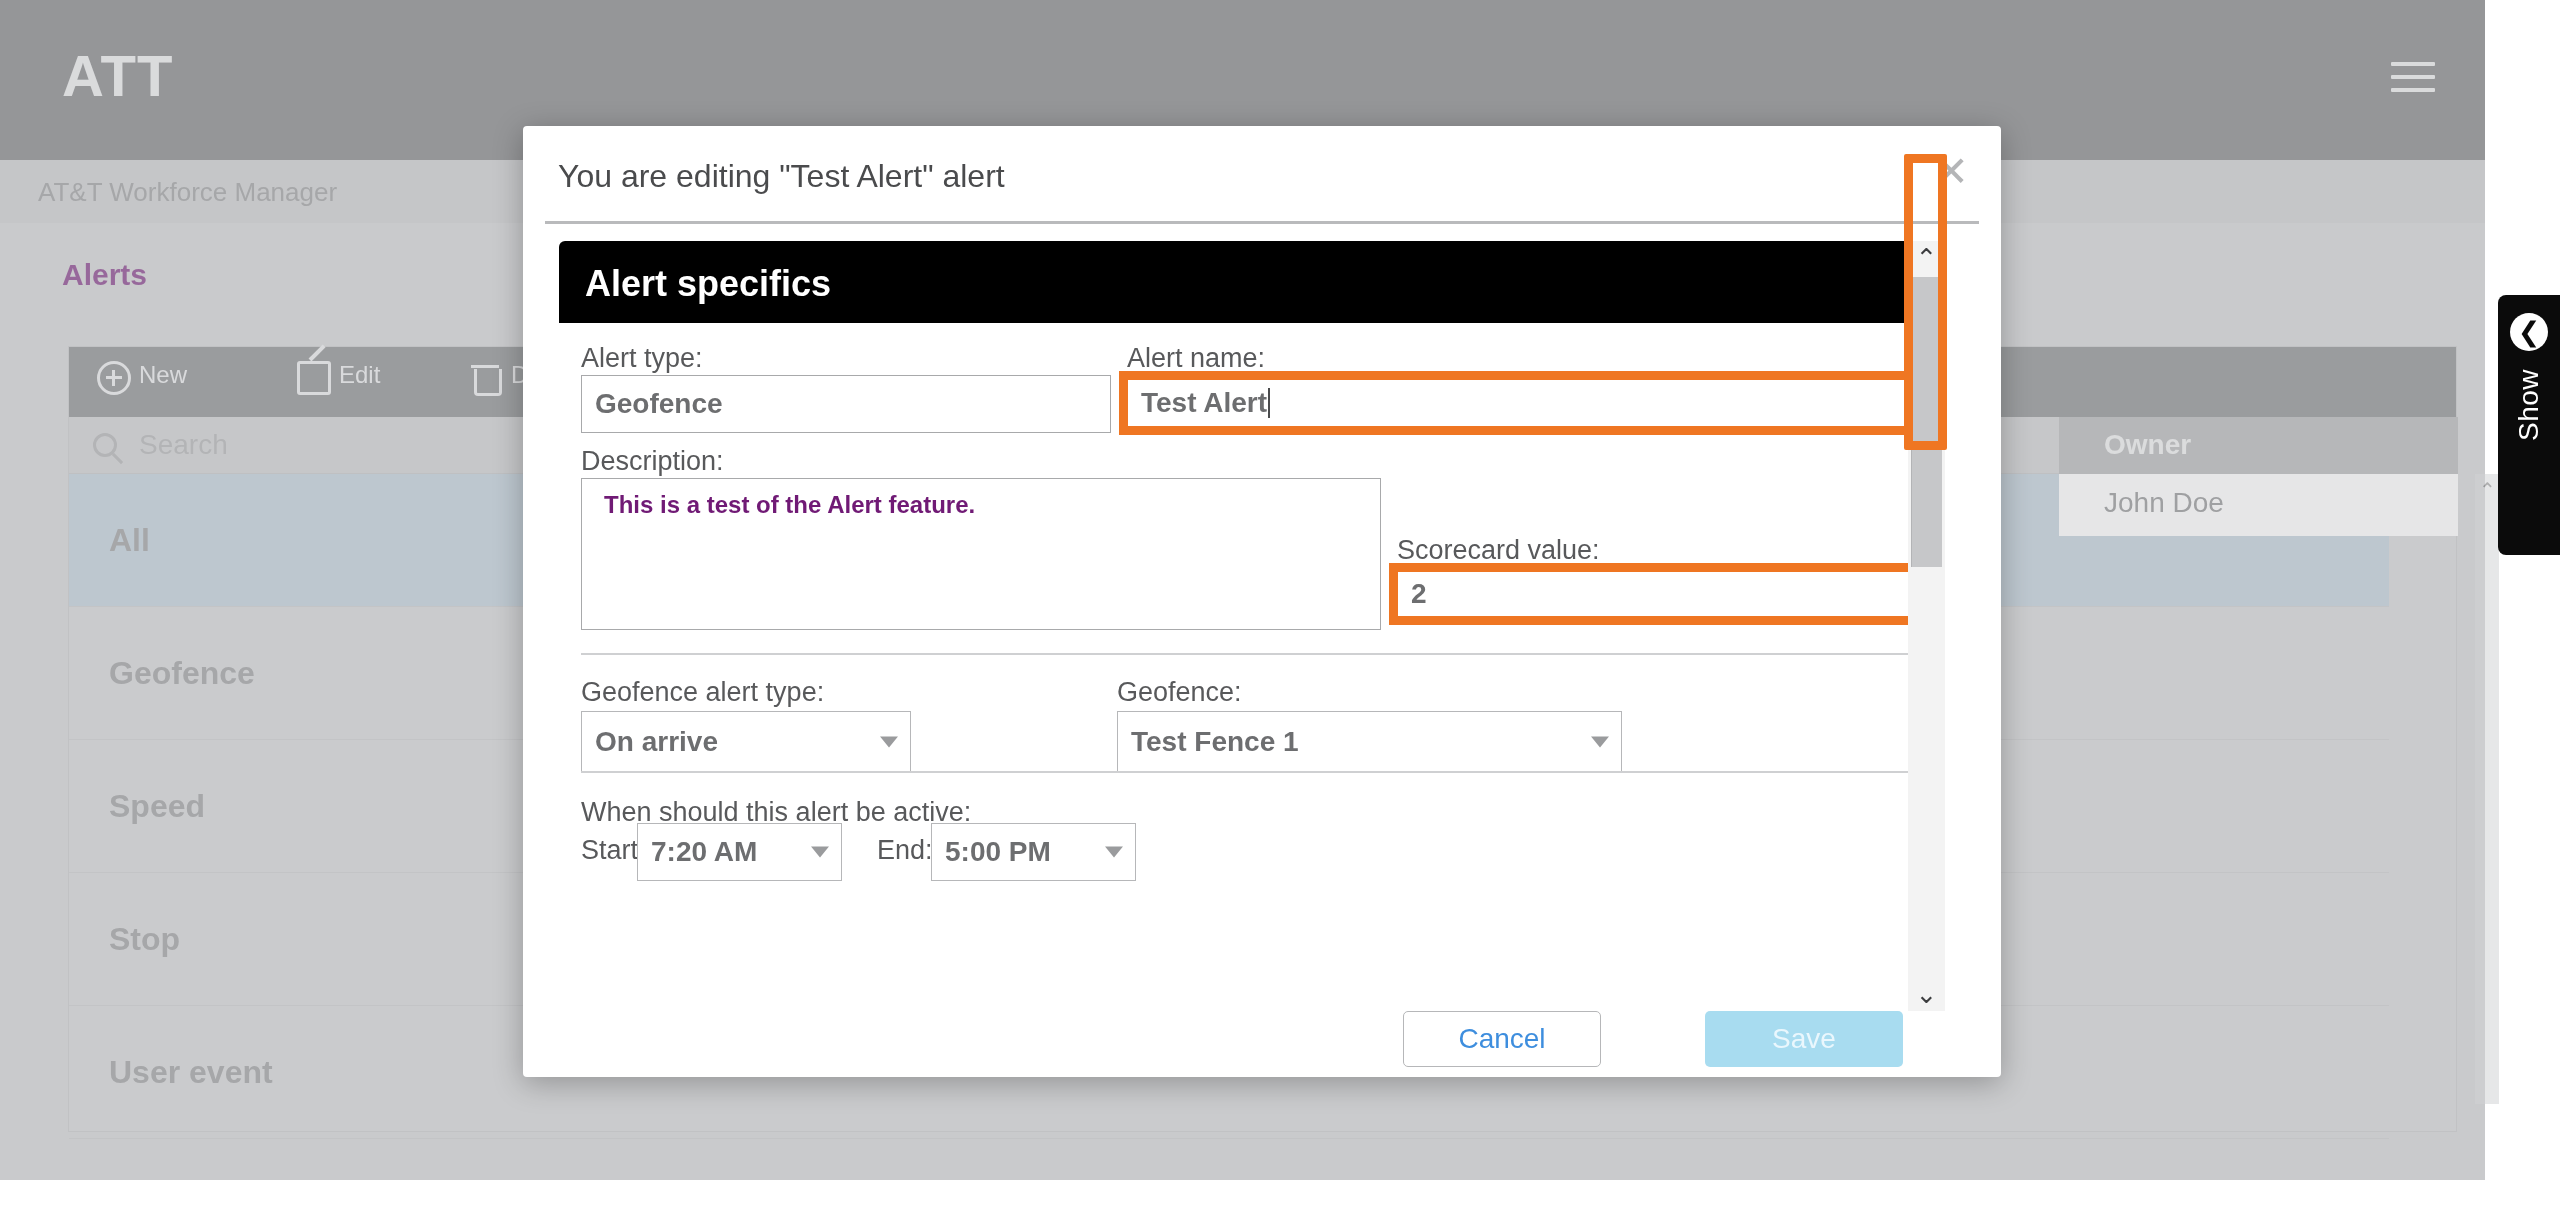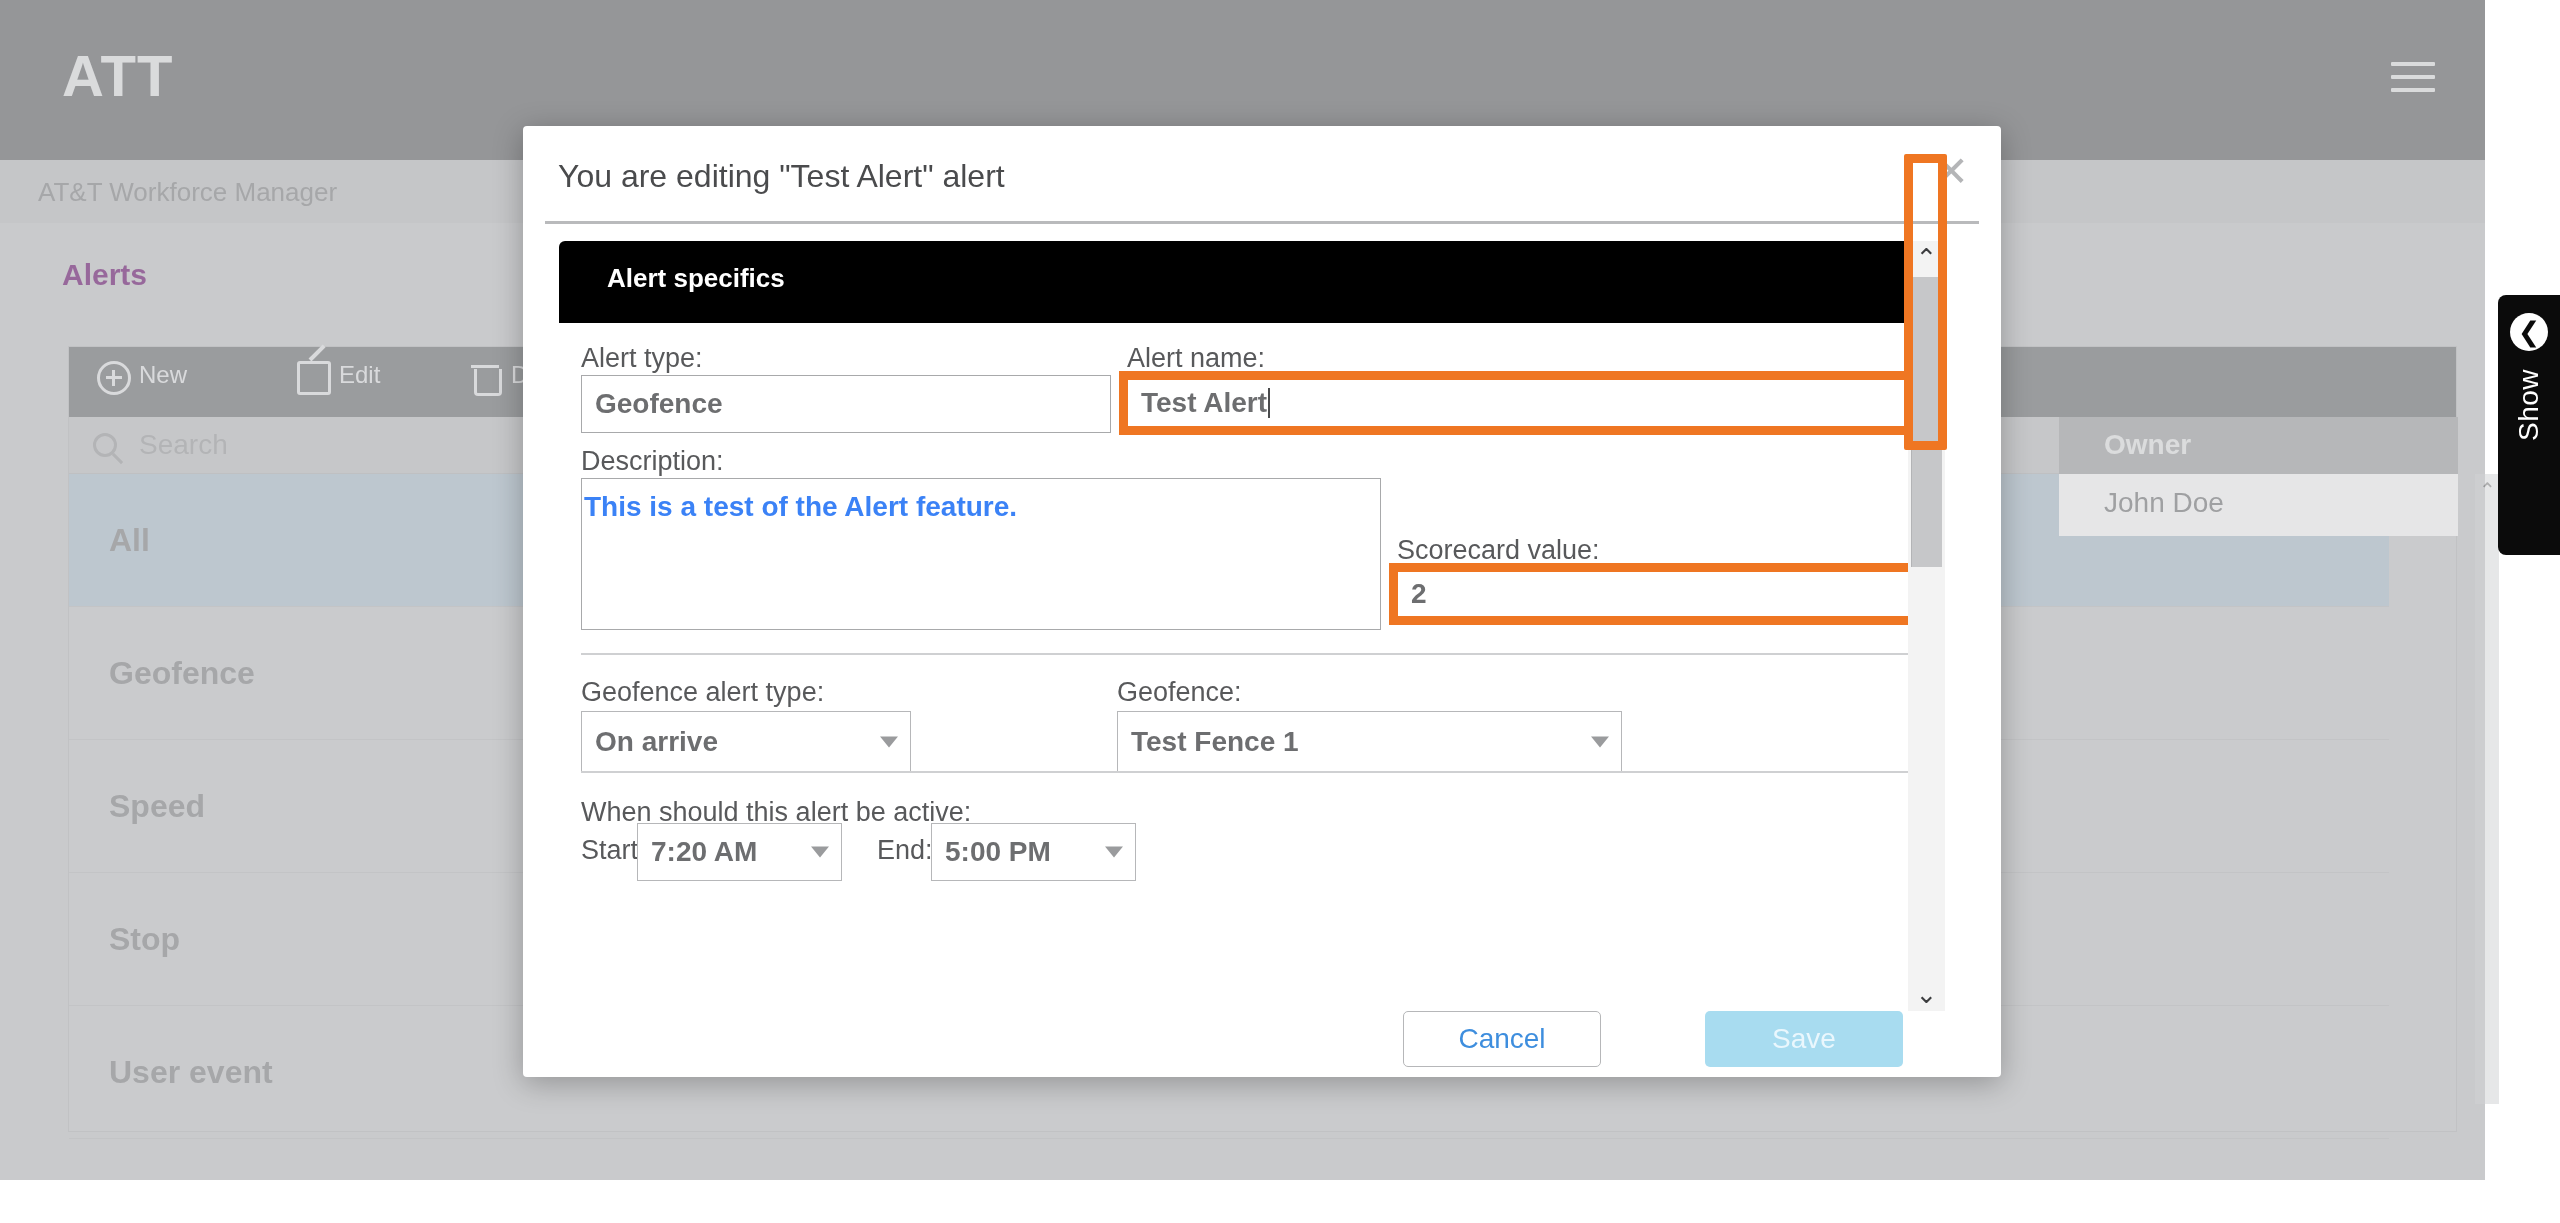--- a/index.html
+++ b/index.html
@@ -175,21 +175,21 @@
 
   .modal-body {
     position:absolute; left:36px; top:115px; width:1406px; height:770px; overflow:hidden;
   }
 
   .section-head {
     position:absolute; left:0; top:0; width:1375px; height:82px;
     background:#000000; border-radius:6px 6px 0 0;
   }
   .section-head span {
-    position:absolute; left:26px; top:22px; color:#ffffff; font-size:26px; font-weight:bold;margin-left:22px;
+    position:absolute; left:26px; top:22px; color:#ffffff; font-size:36px; font-weight:bold;
   }
 
   .form {
     position:absolute; left:0; top:82px; width:1375px; height:688px; background:#fff;
   }
 
   .lbl { font-size:27px; color:#58595b; }
   .fld {
     border:1px solid #a8a9ab; background:#fff; font-size:28px; color:#6d6e70;
     font-weight:bold; display:flex; align-items:center; padding-left:13px;
@@ -208,21 +208,21 @@
     border:none; background:#fff;
   }
   .caret {
     display:inline-block; width:2px; height:30px; background:#4a4b4d; margin-left:1px;
   }
 
   #desc-label { position:absolute; left:22px; top:123px; }
   #desc-box {
     position:absolute; left:22px; top:155px; width:800px; height:152px;
     border:1px solid #a8a9ab; background:#fff;
-    font-size:28px; color:#3b82f6; font-weight:bold; padding:12px 0 0 2px;
+    font-size:24px; color:#701a75; font-weight:bold; padding:12px 0 0 22px;
   }
 
   #score-label { position:absolute; left:838px; top:212px; }
   #hl-score {
     position:absolute; left:830px; top:240px; width:545px; height:62px;
     border:9px solid #ef7622; background:#ef7622;
   }
   #score-input {
     position:absolute; left:0; top:0; width:100%; height:100%;
     border:none; background:#fff;

